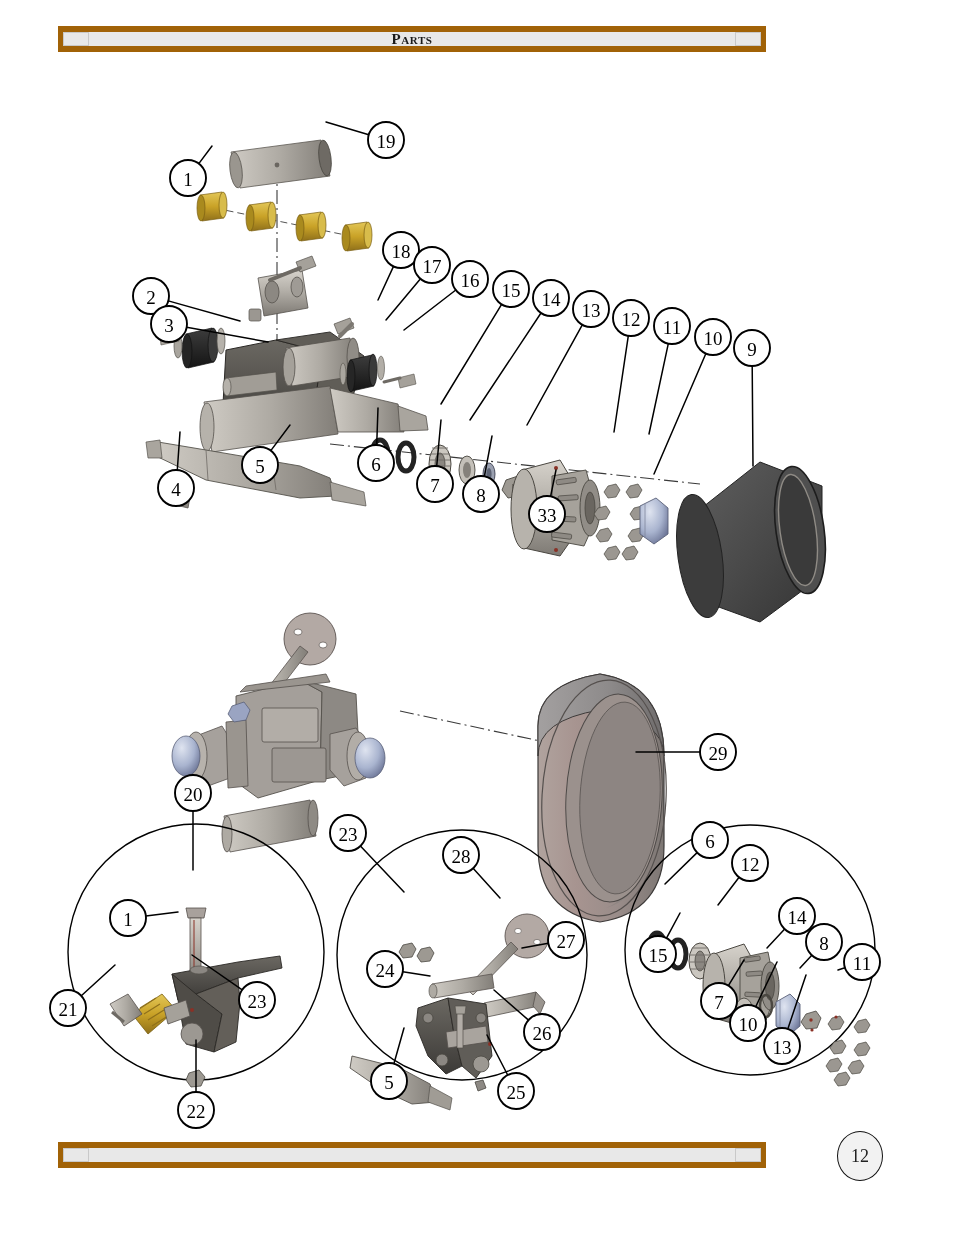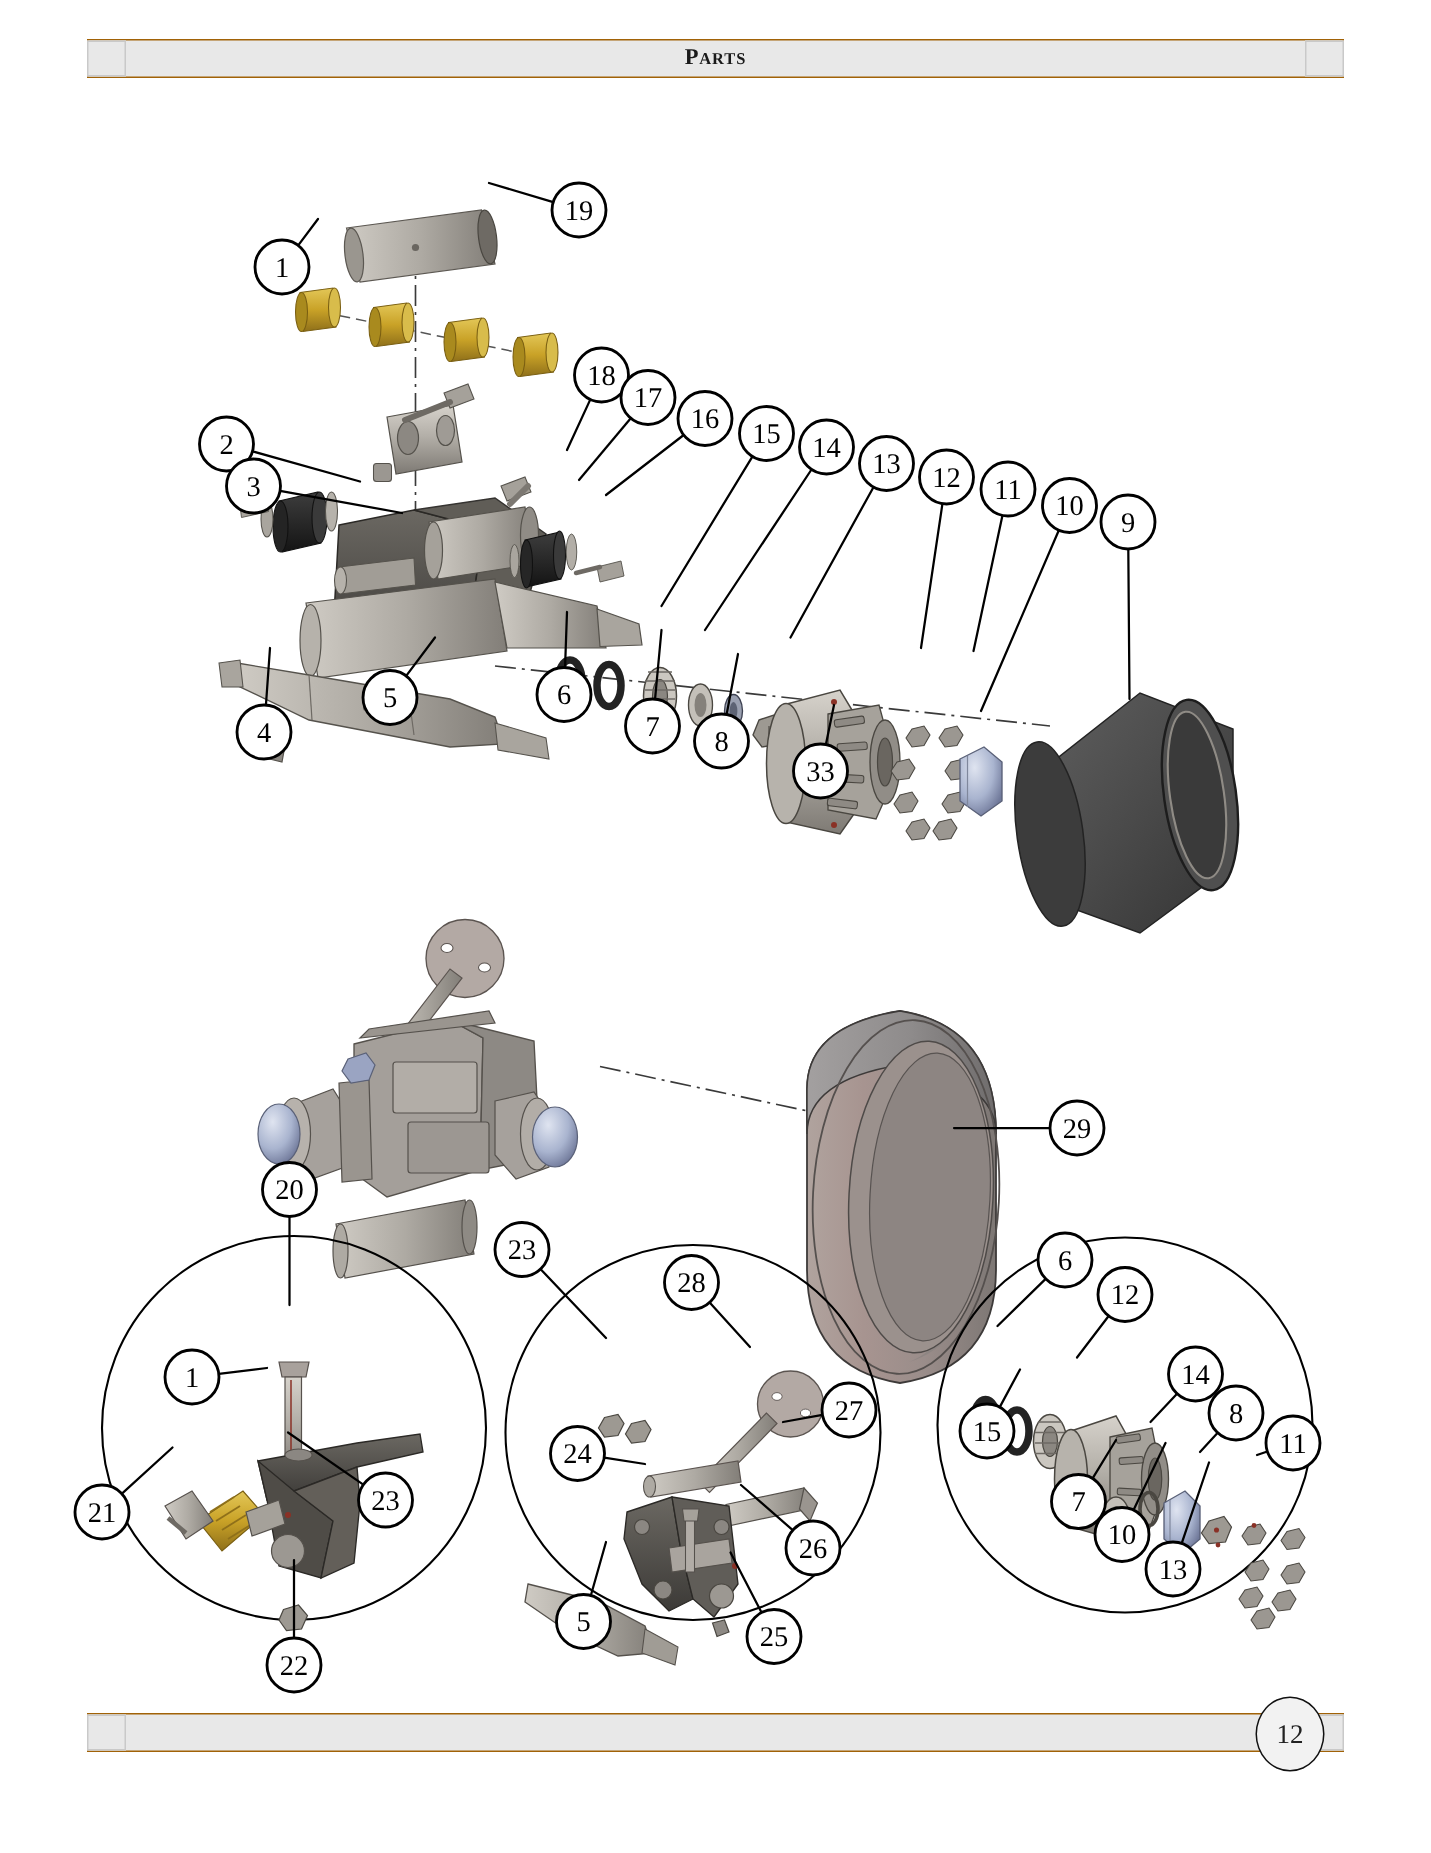--- a/index.html
+++ b/index.html
@@ -1,21 +1,21 @@
 <!DOCTYPE html>
 <html><head>
 <meta charset="utf-8">
 <style>
   html,body{margin:0;padding:0;background:#ffffff;}
   body{width:954px;height:1235px;position:relative;overflow:hidden;
        font-family:"Liberation Serif",serif;}
 
   
-  .bar{position:absolute;left:58px;width:838px;height:26px;
-       background:#e8e8e8;border:1px solid #a16207;box-sizing:border-box;}
+  .bar{position:absolute;left:58px;width:708px;height:26px;
+       background:#e8e8e8;border:6px solid #a16207;box-sizing:border-box;}
   #header-bar{top:26px;}
   #footer-bar{top:1142px;}
   .bar-cap{position:absolute;top:0;width:26px;height:100%;
        background:#e8e8e8;border:1px solid #c9c9c9;box-sizing:border-box;}
   .bar-cap.left{left:-1px;} .bar-cap.right{right:-1px;}
   #header-title{position:absolute;left:0;right:0;top:50%;
        transform:translateY(-50%);text-align:center;
        font-family:"Liberation Serif",serif;font-size:15px;
        font-variant:small-caps;font-weight:bold;color:#1a1a1a;
        letter-spacing:.6px;}

